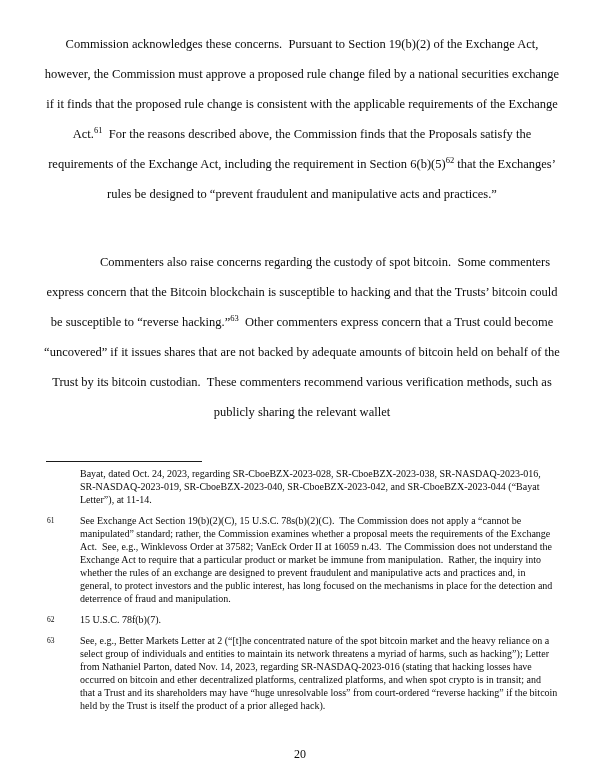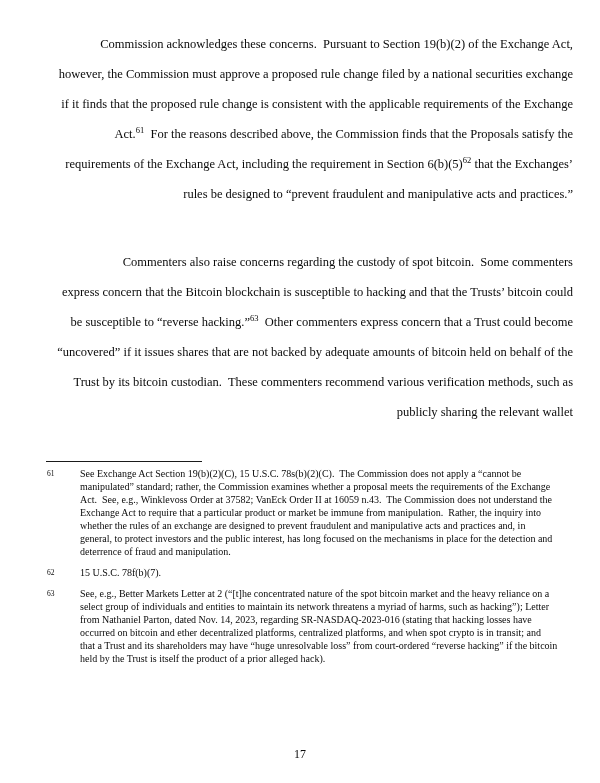--- a/index.html
+++ b/index.html
@@ -9,25 +9,25 @@
     height: 783px;
     background: #ffffff;
     color: #0a0a0a;
     font-family: "Liberation Serif", "DejaVu Serif", serif;
     overflow: hidden;
   }
   
   .body-block {
     position: absolute;
     top: 29px;
-    left: 57px;
+    left: 44px;
     width: 516px;
     font-size: 12.5px;
     line-height: 30px;
-    text-align: right;
+    text-align: center;
   }
   .body-para {
     margin: 0;
     white-space: pre-wrap;
   }
   .body-para.indent { text-indent: 46px; margin-top: 38px; }
   sup.fnref {
     font-size: 8.5px;
     line-height: 0;
     vertical-align: 5px;
@@ -80,32 +80,36 @@
 <div class="page">
 
   <div class="body-block">
     <p class="body-para"><span>Commission acknowledges these concerns.  Pursuant to Section 19(b)(2) of the Exchange Act, however, the Commission must approve a proposed rule change filed by a national securities exchange if it finds that the proposed rule change is consistent with the applicable requirements of the Exchange Act.</span><sup class="fnref">61</sup><span>  For the reasons described above, the Commission finds that the Proposals satisfy the requirements of the Exchange Act, including the requirement in Section 6(b)(5)</span><sup class="fnref">62</sup><span> that the Exchanges’ rules be designed to “prevent fraudulent and manipulative acts and practices.”</span></p>
     <p class="body-para indent"><span>Commenters also raise concerns regarding the custody of spot bitcoin.  Some commenters express concern that the Bitcoin blockchain is susceptible to hacking and that the Trusts’ bitcoin could be susceptible to “reverse hacking.”</span><sup class="fnref">63</sup><span>  Other commenters express concern that a Trust could become “uncovered” if it issues shares that are not backed by adequate amounts of bitcoin held on behalf of the Trust by its bitcoin custodian.  These commenters recommend various verification methods, such as publicly sharing the relevant wallet</span></p>
   </div>
 
   <div class="fn-block">
     <hr class="fn-rule">
 
+    <div class="fn-row">
+      <span class="fn-num"></span>
+      <span class="fn-text">Bayat, dated Oct. 24, 2023, regarding SR-CboeBZX-2023-028, SR-CboeBZX-2023-038, SR-NASDAQ-2023-016, SR-NASDAQ-2023-019, SR-CboeBZX-2023-040, SR-CboeBZX-2023-042, and SR-CboeBZX-2023-044 (“Bayat Letter”), at 11-14.</span>
+    </div>
 
     <div class="fn-row">
       <span class="fn-num">61</span>
       <span class="fn-text"><span class="u">See</span><span> Exchange Act Section 19(b)(2)(C), 15 U.S.C. 78s(b)(2)(C).  The Commission does not apply a “cannot be manipulated” standard; rather, the Commission examines whether a proposal meets the requirements of the Exchange Act.  </span><span class="u">See</span><span>, </span><span class="u">e.g.</span><span>, Winklevoss Order at 37582; VanEck Order II at 16059 n.43.  The Commission does not understand the Exchange Act to require that a particular product or market be immune from manipulation.  Rather, the inquiry into whether the rules of an exchange are designed to prevent fraudulent and manipulative acts and practices and, in general, to protect investors and the public interest, has long focused on the mechanisms in place for the detection and deterrence of fraud and manipulation.</span></span>
     </div>
 
     <div class="fn-row">
       <span class="fn-num">62</span>
       <span class="fn-text">15 U.S.C. 78f(b)(7).</span>
     </div>
 
     <div class="fn-row">
       <span class="fn-num">63</span>
       <span class="fn-text"><span class="u">See</span><span>, </span><span class="u">e.g.</span><span>, Better Markets Letter at 2 (“[t]he concentrated nature of the spot bitcoin market and the heavy reliance on a select group of individuals and entities to maintain its network threatens a myriad of harms, such as hacking”); Letter from Nathaniel Parton, dated Nov. 14, 2023, regarding SR-NASDAQ-2023-016 (stating that hacking losses have occurred on bitcoin and ether decentralized platforms, centralized platforms, and when spot crypto is in transit; and that a Trust and its shareholders may have “huge unresolvable loss” from court-ordered “reverse hacking” if the bitcoin held by the Trust is itself the product of a prior alleged hack).</span></span>
     </div>
   </div>
 
-  <div class="page-number">17</div>
+  <div class="page-number">20</div>
 
 </div>
 
 </body></html>

